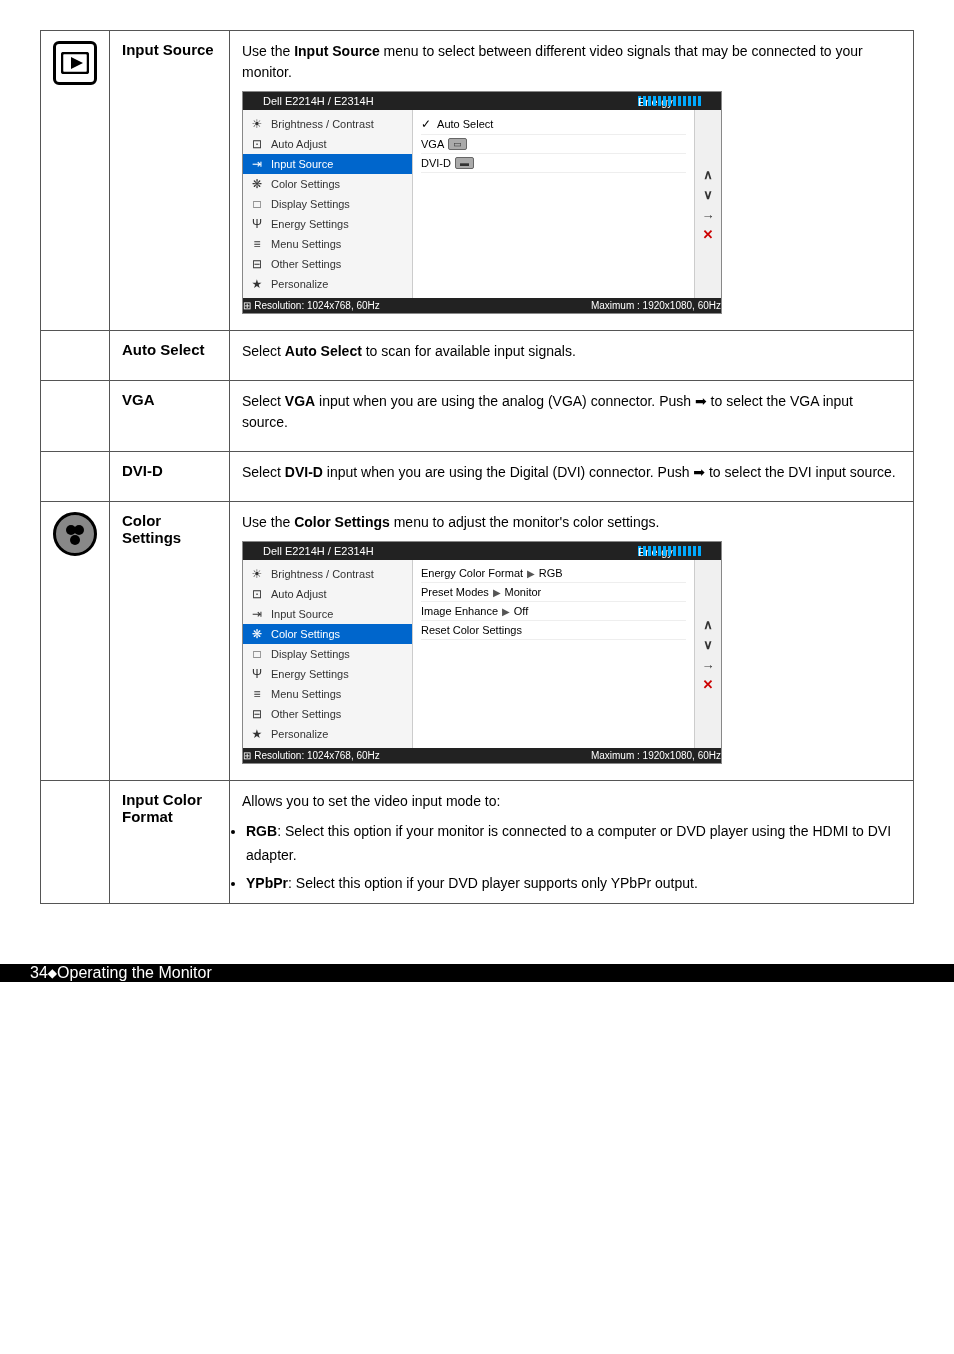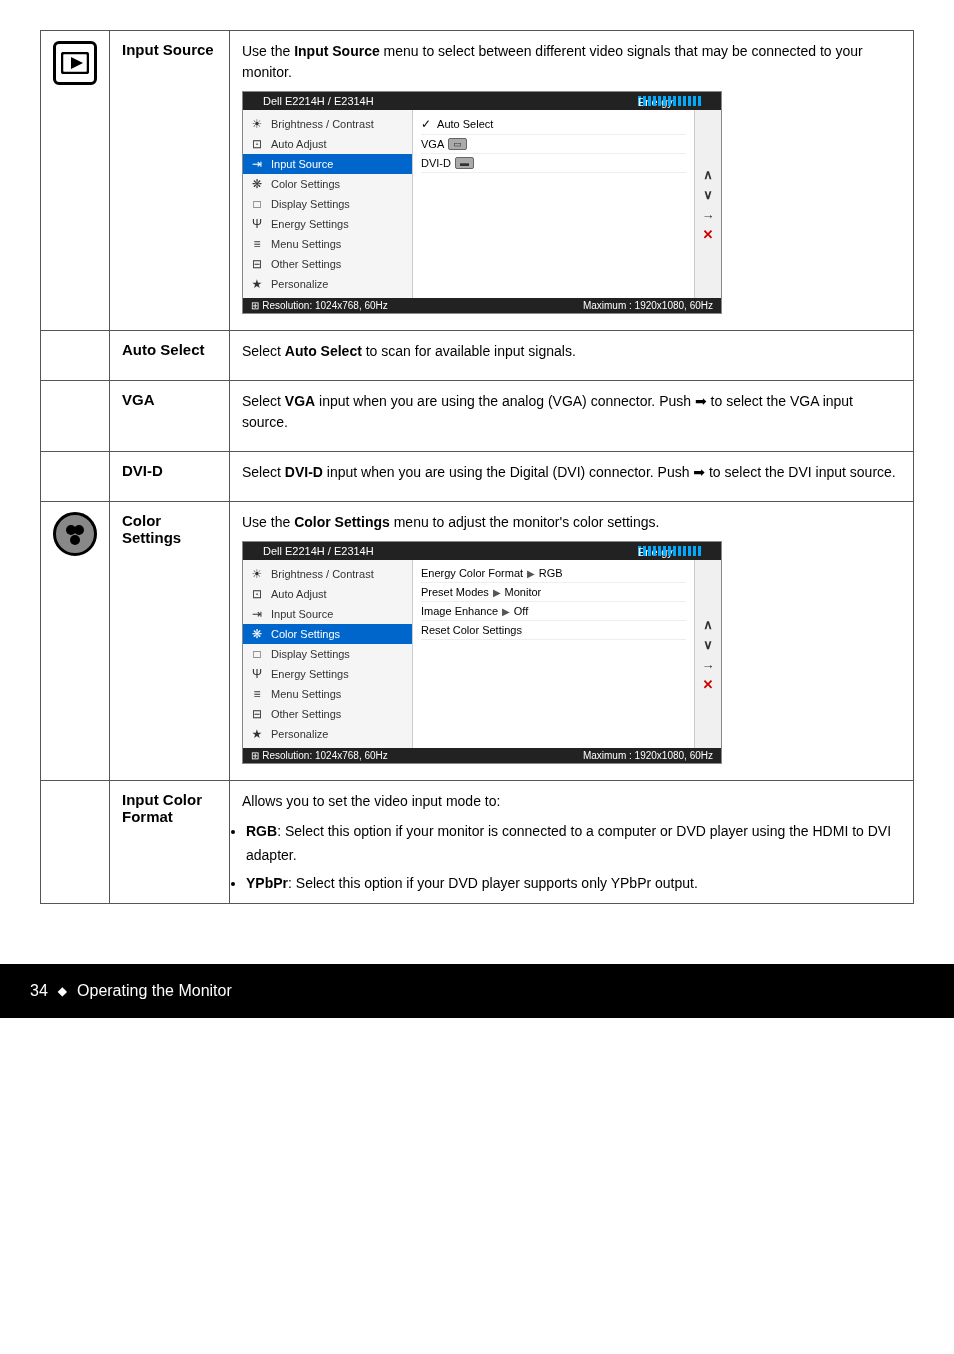--- a/index.html
+++ b/index.html
@@ -117,21 +117,21 @@
     .osd-content-item .check {
       color: #000;
       font-size: 12px;
       margin-right: 2px;
     }
     .osd-footer {
       background: #222;
       color: #fff;
       display: flex;
       justify-content: space-between;
-      padding: 2px 8px;
+      padding: 2px 0;
       font-size: 10px;
     }
     .osd-nav-buttons {
       display: flex;
       flex-direction: column;
       justify-content: center;
       align-items: center;
       padding: 4px 4px;
       gap: 2px;
       background: #f0f0f0;
@@ -177,25 +177,24 @@
       background: #aaa;
       border: 1px solid #666;
       border-radius: 2px;
       padding: 0px 4px;
       font-size: 9px;
       color: #333;
     }
     .footer-bar {
       background: #000;
       color: #fff;
-      padding: 18px 30px;
+      padding: 0 30px;
       font-size: 16px;
       display: flex;
       align-items: center;
-      gap: 10px;
       margin-top: 20px;
     }
     .footer-bar .diamond {
       color: #fff;
       font-size: 12px;
     }
   </style>
 </head>
 <body>
 

